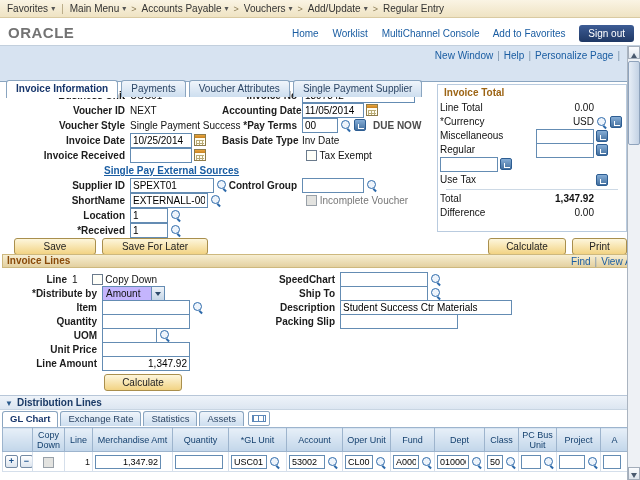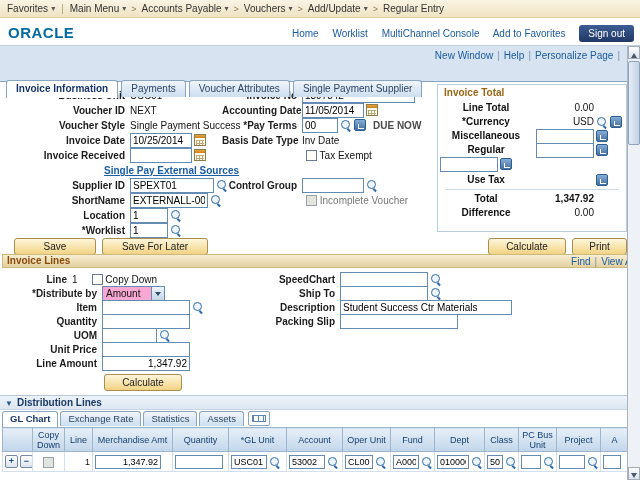--- a/index.html
+++ b/index.html
@@ -5,21 +5,21 @@
 *{margin:0;padding:0;box-sizing:border-box}
 html,body{width:640px;height:480px}
 body{position:relative;overflow:hidden;font-family:"Liberation Sans","DejaVu Sans",sans-serif;font-size:10px;color:#111;background:#d7e3f1}
 a{color:#1a5da2;text-decoration:none;cursor:pointer}
 .topbar{position:absolute;left:0;top:0;width:640px;height:18px;background:linear-gradient(#faf4e4,#efe3c3);border-bottom:1px solid #d9caa2;line-height:17px;padding-left:7px;white-space:nowrap;color:#333}
 .bc{cursor:pointer}
 .caret::after{content:"▾";font-size:8px;color:#555;margin-left:3px;position:relative;top:-1px}
 .bsep-pipe{color:#b0a27c;margin:0 6px}.bsep-pipe::after{content:"|"}
 .bsep-gt{color:#8a7b55;margin:0 5px;font-size:9px}.bsep-gt::after{content:">"}
 .obar{position:absolute;left:0;top:18px;width:640px;height:28px;background:#fff;border-bottom:1px solid #c2cfdd}
-.ologo{position:absolute;left:8px;top:6px;font-size:15px;font-weight:bold;color:#0369a1;letter-spacing:.5px}
+.ologo{position:absolute;left:8px;top:6px;font-size:15px;font-weight:bold;color:#737373;letter-spacing:.5px}
 .olinks{position:absolute;right:6px;top:7px;height:16px;line-height:15px;white-space:nowrap}
 .olinks a{margin-right:11px;font-size:10px}
 .signout{display:inline-block;background:linear-gradient(#3d5c95,#1f3864);color:#fff;border-radius:3px;padding:1px 9px;font-size:10px;cursor:pointer}
 .pagebar{position:absolute;right:16px;top:50px;height:12px;line-height:12px;white-space:nowrap;font-size:10px}
 .psep{color:#7e96ad;margin:0 4px}.psep::after{content:"|"}
 .tabstrip{position:absolute;left:6px;top:80px;height:34px;z-index:3;white-space:nowrap}
 .tab{display:inline-block;height:17px;line-height:16px;padding:0 9px;border:1px solid #8aa5c0;border-bottom:none;border-radius:3px 3px 0 0;background:linear-gradient(#f0f5fb,#cddeef);color:#2c4564;margin-right:3px;vertical-align:top;cursor:pointer}
 .tab.active{height:18px;background:#fff;font-weight:bold;color:#16356b}
 .panel{position:absolute;left:0;top:81px;width:628px;height:399px;background:#fff;border-top:1px solid #8aa5c0}
 .r{position:absolute;height:15px;line-height:15px;white-space:nowrap;font-size:10px;z-index:2}
@@ -37,29 +37,29 @@
 .det{width:12px;height:12px;border:1px solid #2d5d92;border-radius:2px;background:linear-gradient(#85add6,#44709f)}
 .det::after{content:"";position:absolute;left:3px;top:4px;width:5px;height:4px;border-left:1px solid #fff;border-bottom:1px solid #fff}
 .cb{display:inline-block;width:11px;height:11px;border:1px solid #6a7a8c;background:#fefef8;vertical-align:top;margin-top:2px;cursor:pointer}
 .cb.dis{background:#e3e3e0;border-color:#98a0a8}
 .dim{color:#777}
 .splink{font-weight:bold;text-decoration:underline}
 .duenow{font-weight:bold;color:#4c4c4c;margin-left:7px}
 .gbox{position:absolute;left:437px;top:84px;width:190px;height:148px;border:1px solid #b9cbdf;background:#fff;z-index:2}
 .gtitle{position:absolute;left:6px;top:2px;color:#9c6414;font-weight:bold}
 .trow{position:absolute;left:2px;right:2px;height:14px;line-height:14px;white-space:nowrap}
-.tlb{display:inline-block;width:96px;text-align:center;font-weight:bold;padding-right:4px;vertical-align:top}
+.tlb{display:inline-block;width:96px;text-align:left;font-weight:normal;padding-right:4px;vertical-align:top}
 .tval{display:inline-block;width:58px;text-align:right;vertical-align:top}
 .bold{font-weight:bold}
 .tdiv{position:absolute;left:8px;right:8px;border-top:1px solid #cdd9e5}
 .btn{position:absolute;height:17px;border:1px solid #a98f4d;border-radius:3px;background:linear-gradient(#fdf6dc,#f2d383);font-size:10px;font-family:inherit;color:#222;cursor:pointer;z-index:2;line-height:14px}
 .secbar{position:absolute;left:2px;right:0;height:14px;background:linear-gradient(#f7eed2,#e3d0a0);border:1px solid #cdb87e;line-height:12px;padding:0 4px;z-index:2}
 .sectitle{color:#8a4a09;font-weight:bold}
 .secnav{position:absolute;right:3px;top:1px;white-space:nowrap}
-.sel{display:inline-block;border:1px solid #648cb3;background:#f9a8d4;height:15px;line-height:13px;vertical-align:top;white-space:nowrap;cursor:pointer}
+.sel{display:inline-block;border:1px solid #648cb3;background:#c4b5fd;height:15px;line-height:13px;vertical-align:top;white-space:nowrap;cursor:pointer}
 .seltxt{display:inline-block;padding:0 3px;vertical-align:top;min-width:48px}
 .selarw{display:inline-block;width:13px;height:13px;border-left:1px solid #648cb3;background:linear-gradient(#eef3f9,#c6d6e7);vertical-align:top;position:relative}
 .selarw::after{content:"";position:absolute;left:3px;top:5px;border:3px solid transparent;border-top:4px solid #2c4a6b}
 .dsec{position:absolute;left:0;right:0;top:395px;height:15px;background:linear-gradient(#eef3f9,#dce6f1);border-top:1px solid #b7c6d8;border-bottom:1px solid #c8d5e2;line-height:14px;padding-left:5px;z-index:2}
 .tri{cursor:pointer}.tri::after{content:"▼";font-size:8px;color:#2a5a8c;margin-right:4px}
 .dtitle{font-weight:bold;color:#1a3a66}
 .dnav{position:absolute;right:4px;top:1px;white-space:nowrap;font-size:9.5px}
 .inav{display:inline-block;width:11px;height:11px;position:relative;vertical-align:middle;cursor:pointer}
 .pop{border:1px solid #35699f;background:#fff}
 .pop::after{content:"";position:absolute;left:2px;top:2px;width:5px;height:5px;border:1px solid #35699f;background:#cfe0f1}
@@ -115,21 +115,21 @@
 
 <div class="r" style="left:10px;top:88px"><span class="lb w120">Business Unit</span><span class="ro">USC01</span></div>
 <div class="r" style="left:10px;top:103px"><span class="lb w120">Voucher ID</span><span class="ro">NEXT</span></div>
 <div class="r" style="left:10px;top:118px"><span class="lb w120">Voucher Style</span><span class="ro">Single Payment Success</span></div>
 <div class="r" style="left:10px;top:133px"><span class="lb w120">Invoice Date</span><input class="f" style="width: 62px;" value="10/25/2014"><span class="ic cal"></span></div>
 <div class="r" style="left:10px;top:148px"><span class="lb w120">Invoice Received</span><input class="f" style="width: 62px;" value=""><span class="ic cal"></span></div>
 <div class="r" style="left:104px;top:163px"><a class="splink">Single Pay External Sources</a></div>
 <div class="r" style="left:10px;top:178px"><span class="lb w120">Supplier ID</span><input class="f" style="width: 84px;" value="SPEXT01"><span class="ic mag"></span></div>
 <div class="r" style="left:10px;top:193px"><span class="lb w120">ShortName</span><input class="f" style="width: 78px;" value="EXTERNALL-001"><span class="ic mag"></span></div>
 <div class="r" style="left:10px;top:208px"><span class="lb w120">Location</span><input class="f" style="width: 38px;" value="1"><span class="ic mag"></span></div>
-<div class="r" style="left:10px;top:223px"><span class="lb w120">*Worklist</span><input class="f" style="width: 38px;" value="1"><span class="ic mag"></span></div>
+<div class="r" style="left:10px;top:223px"><span class="lb w120">*Received</span><input class="f" style="width: 38px;" value="1"><span class="ic mag"></span></div>
 
 <div class="r" style="left:222px;top:88px"><span class="lb w80">Invoice No</span><input class="f" style="width: 113px;" value="1397842"></div>
 <div class="r" style="left:222px;top:103px"><span class="lb w80">Accounting Date</span><input class="f" style="width: 62px;" value="11/05/2014"><span class="ic cal"></span></div>
 <div class="r" style="left:222px;top:118px"><span class="lb w80">*Pay Terms</span><input class="f" style="width: 36px;" value="00"><span class="ic mag"></span><span class="ic det"></span><span class="duenow">DUE NOW</span></div>
 <div class="r" style="left:222px;top:133px"><span class="lb w80">Basis Date Type</span><span class="ro">Inv Date</span></div>
 <div class="r" style="left:306px;top:148px"><span class="cb"></span> <span>Tax Exempt</span></div>
 <div class="r" style="left:222px;top:178px"><span class="lb w80">Control Group</span><input class="f" style="width: 62px;" value=""><span class="ic mag"></span></div>
 <div class="r" style="left:306px;top:193px"><span class="cb dis"></span> <span class="dim">Incomplete Voucher</span></div>
 
 <div class="gbox">

